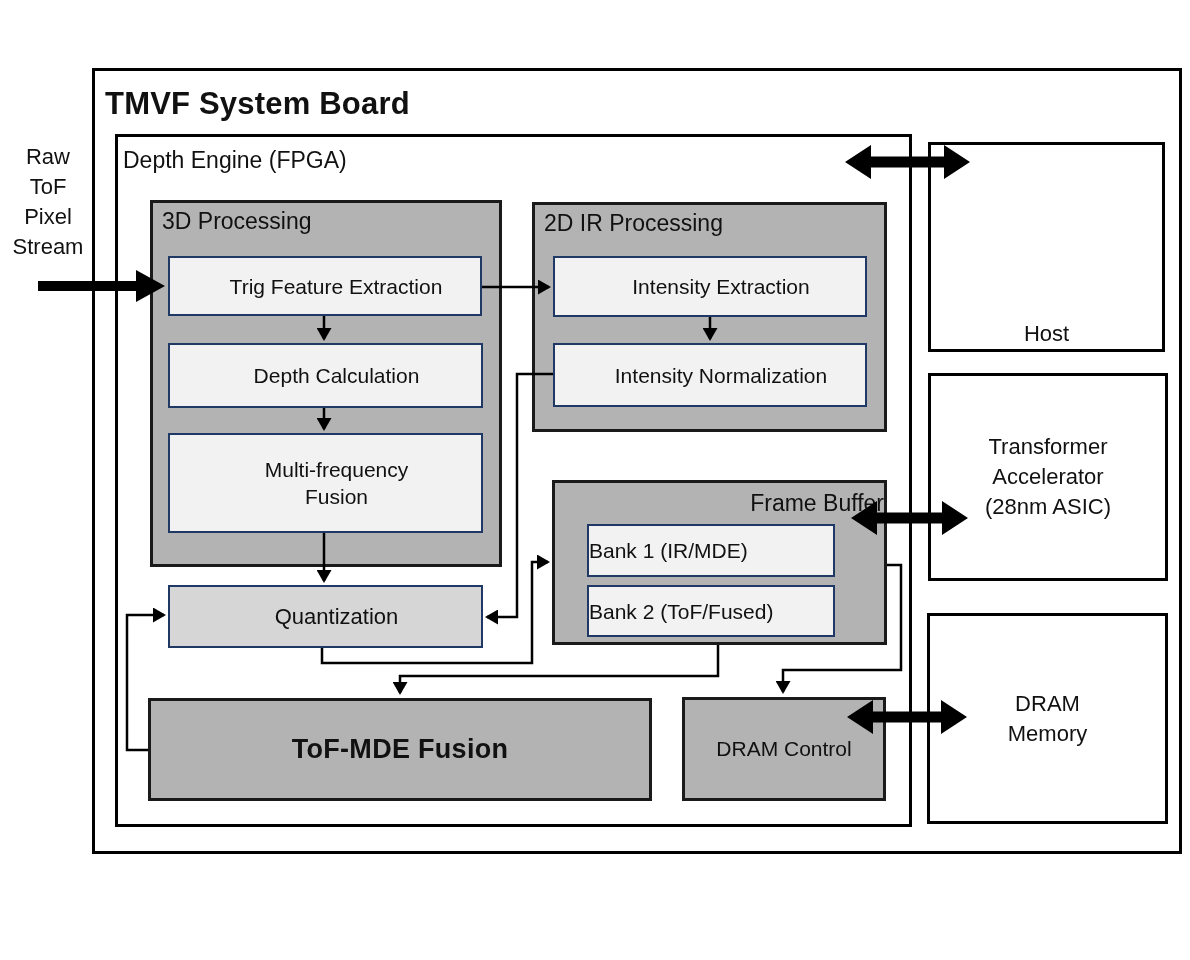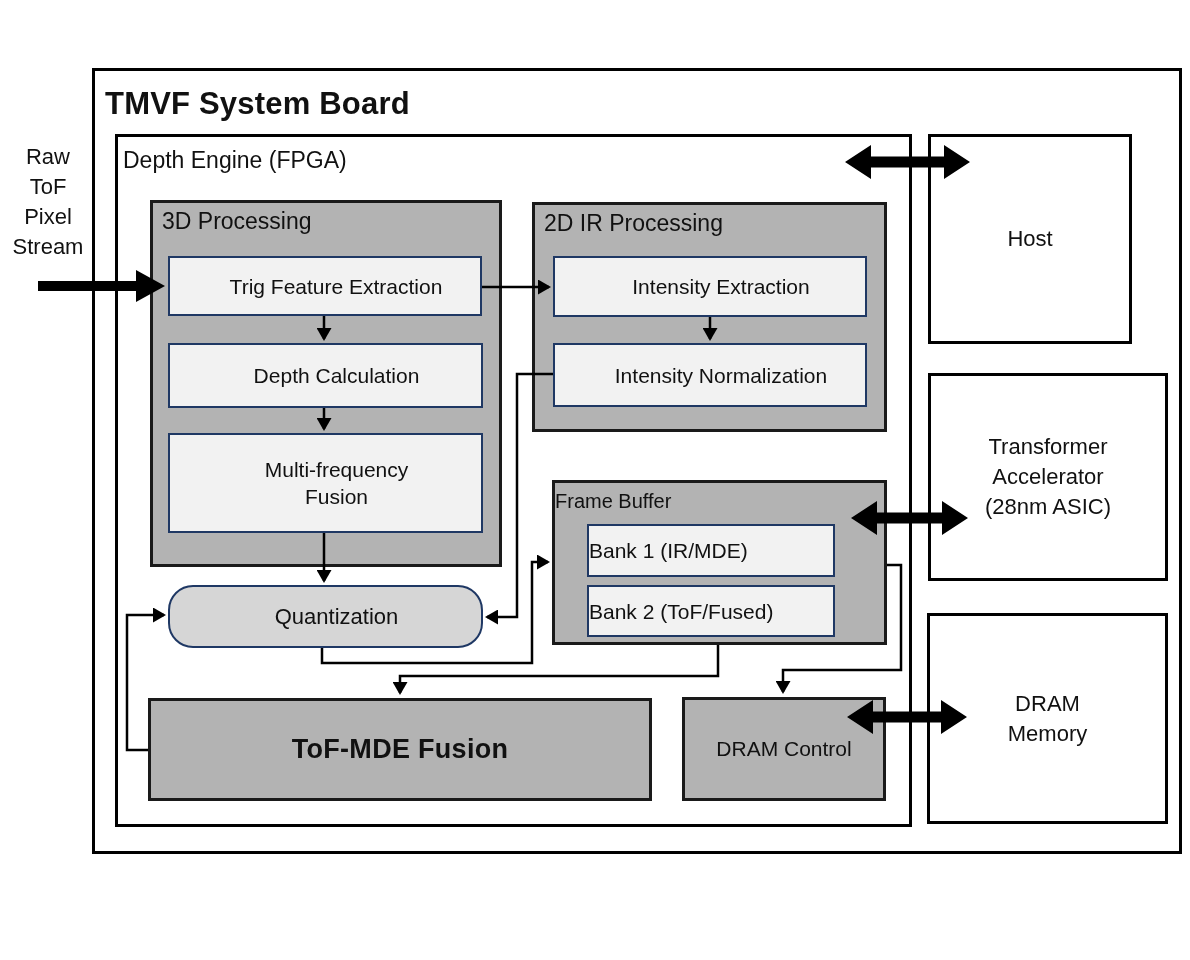--- a/index.html
+++ b/index.html
@@ -14,21 +14,21 @@
     position:relative;width:1190px;height:960px;background:#ffffff;
     font-family:"Liberation Sans","DejaVu Sans",sans-serif;color:#111;overflow:hidden;
   }
   .abs{position:absolute;box-sizing:border-box;}
   .board{border:3px solid var(--line);background:#ffffff;}
   .board-title{font-size:31px;font-weight:bold;white-space:nowrap;letter-spacing:.2px;}
   .engine{border:3px solid var(--line);background:transparent;}
   .engine-label{font-size:23px;white-space:nowrap;}
   .group{background:var(--container-fill);border:3px solid #1a1a1a;}
   .group-label{position:absolute;left:9px;top:5px;font-size:23px;white-space:nowrap;}
-  .group-label-center{position:absolute;left:0;right:0;top:7px;text-align:left;font-size:20px;}
+  .group-label-center{position:absolute;left:0;right:0;top:7px;text-align:right;font-size:23px;}
   .block{
     background:var(--block-fill);border:2px solid var(--block-border);
     display:flex;align-items:center;justify-content:center;text-align:center;
     font-size:21px;line-height:27px;padding-left:22px;
   }
   .block.quant{background:var(--quantization-fill);font-size:22px;}
   .block.bank{justify-content:flex-start;padding-left:0;text-align:left;}
   .plain{
     background:#ffffff;border:3px solid var(--line);
     display:flex;align-items:center;justify-content:center;text-align:center;
@@ -90,33 +90,33 @@
   <div class="abs group" style="left:552px;top:480px;width:335px;height:165px;">
     <div class="group-label-center">Frame Buffer</div>
   </div>
   <div class="abs block bank" style="left:587px;top:524px;width:248px;height:53px;">
     <span>Bank 1 (IR/MDE)</span>
   </div>
   <div class="abs block bank" style="left:587px;top:585px;width:248px;height:52px;">
     <span>Bank 2 (ToF/Fused)</span>
   </div>
 
-  <div class="abs block quant" style="left:168px;top:585px;width:315px;height:63px;border-radius:25px;">
+  <div class="abs block quant" style="left:168px;top:585px;width:315px;height:63px;">
     <span>Quantization</span>
   </div>
 
   <div class="abs group" style="left:148px;top:698px;width:504px;height:103px;display:flex;align-items:center;justify-content:center;">
     <span class="fusion-label">ToF-MDE Fusion</span>
   </div>
 
   <div class="abs group" style="left:682px;top:697px;width:204px;height:104px;display:flex;align-items:center;justify-content:center;text-align:right;">
     <span class="dram-ctl-label">DRAM Control</span>
   </div>
 
-  <div class="abs plain" style="left:928px;top:134px;width:204px;height:210px;">
+  <div class="abs plain" style="left:928px;top:142px;width:237px;height:210px;align-items:flex-end;">
     <span>Host</span>
   </div>
   <div class="abs plain" style="left:928px;top:373px;width:240px;height:208px;">
     <span class="wrap-150">Transformer Accelerator (28nm ASIC)</span>
   </div>
   <div class="abs plain" style="left:927px;top:613px;width:241px;height:211px;">
     <span class="wrap-120">DRAM Memory</span>
   </div>
 
   <svg class="connectors" width="1190" height="960" viewBox="0 0 1190 960">

